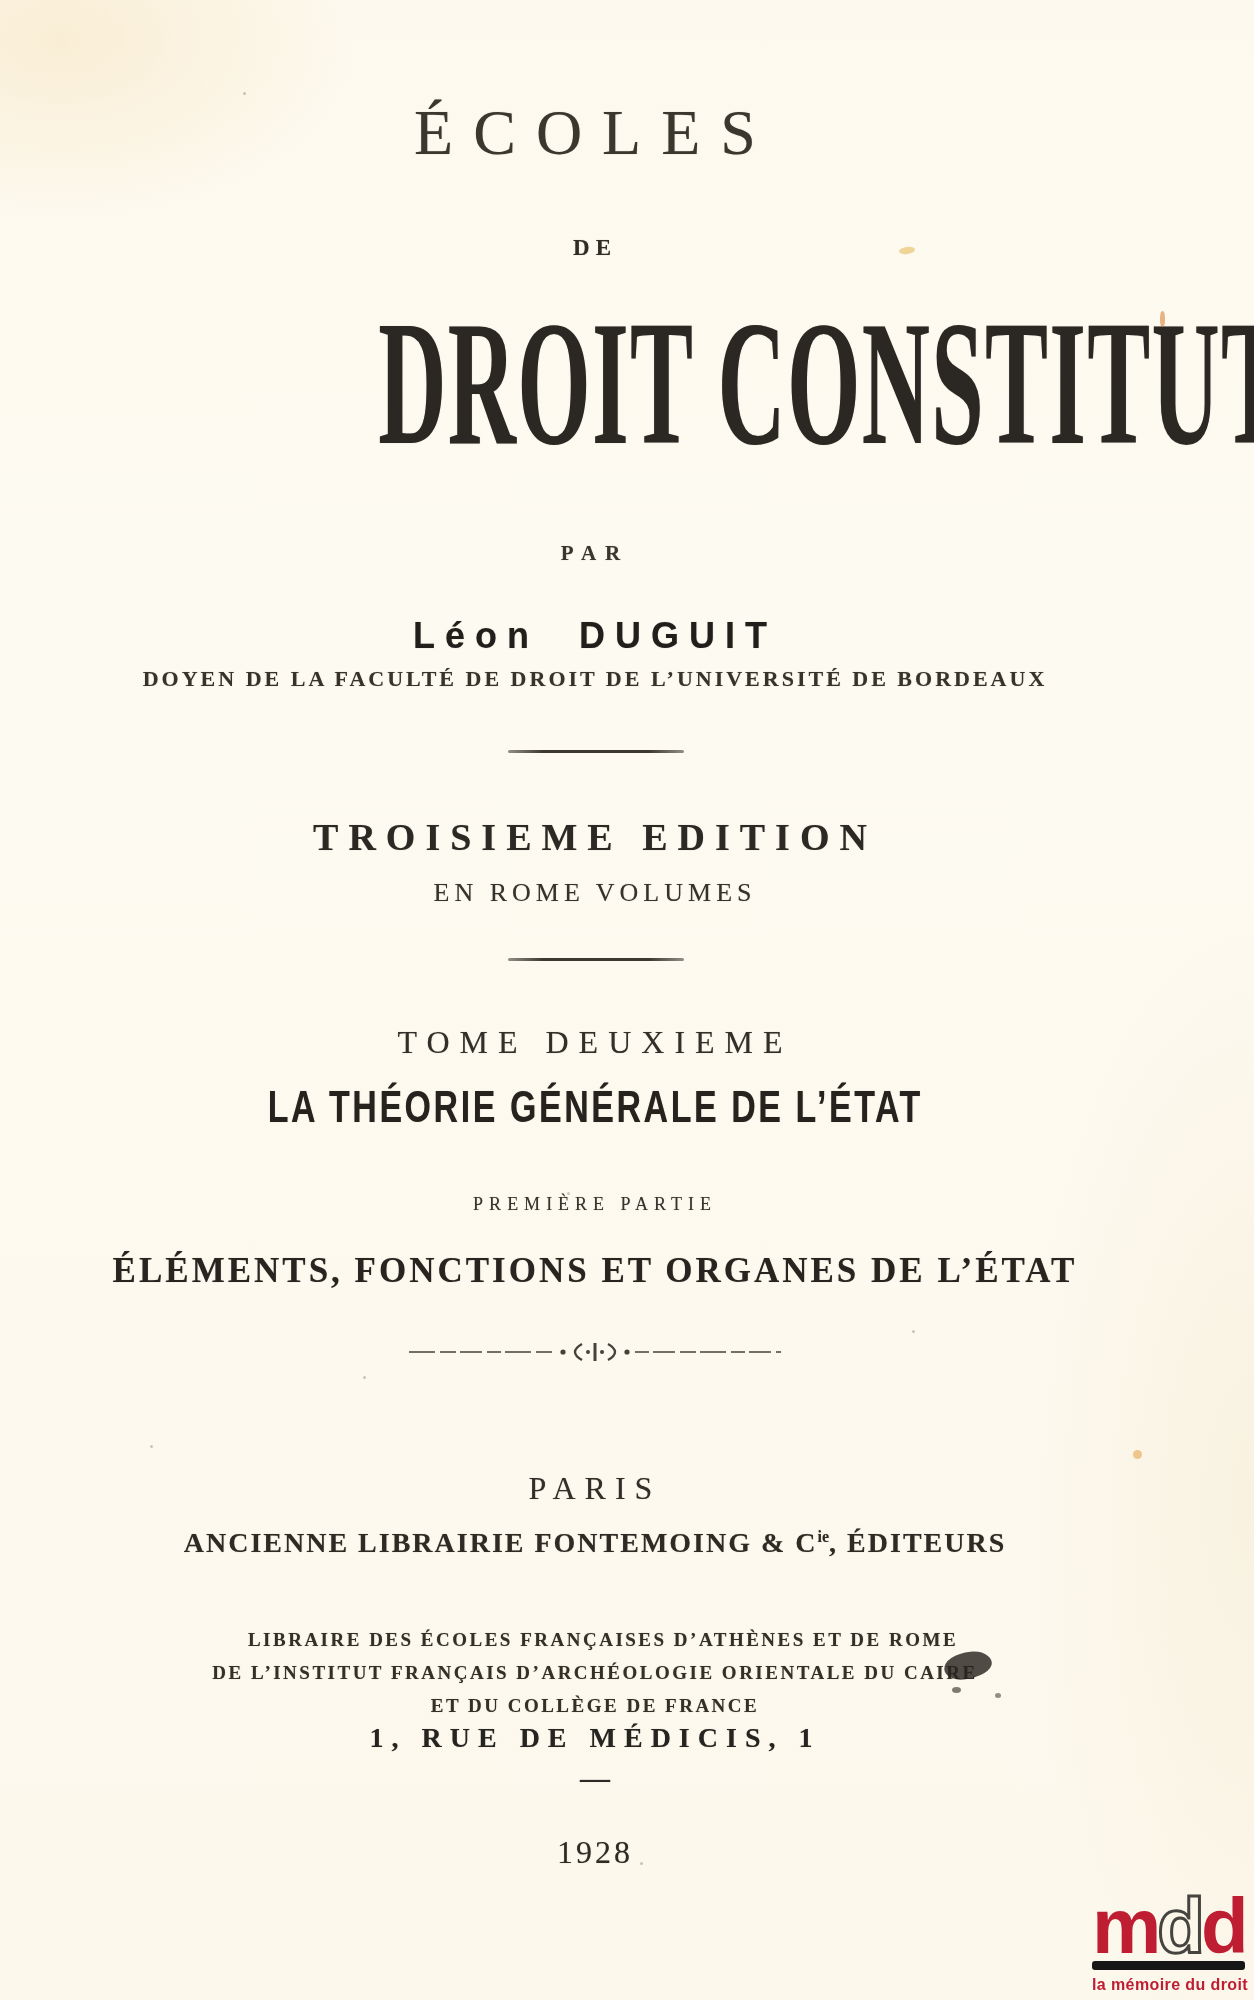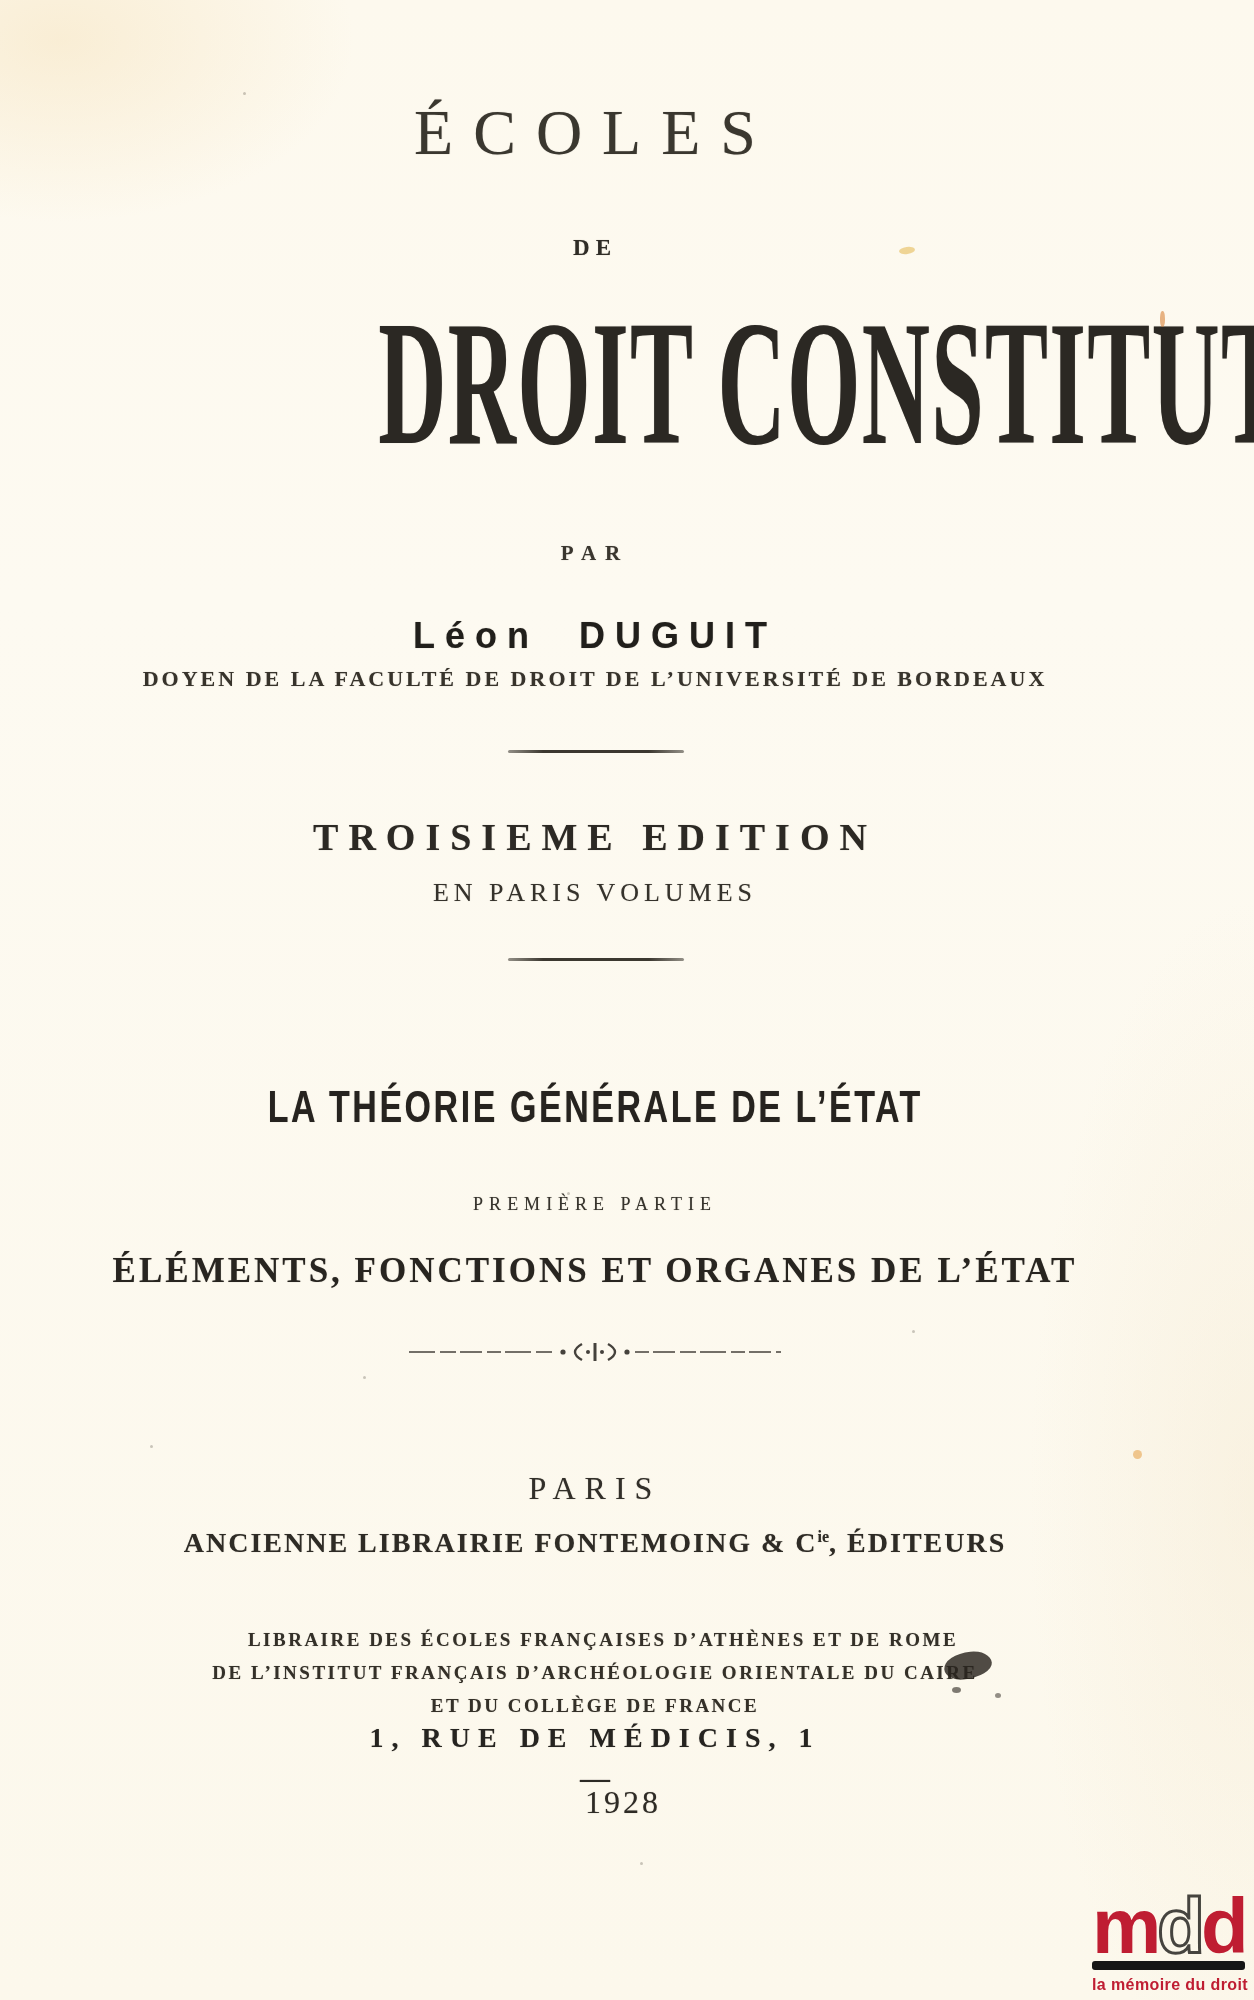--- a/index.html
+++ b/index.html
@@ -65,21 +65,21 @@
   .imprint-city      { top: 1472px; font-size: 32px; letter-spacing: 9px; color: #322f29; }
   .imprint-publisher { top: 1529px; font-size: 28px; font-weight: bold; letter-spacing: 2px; color: #2e2b25; }
   .imprint-publisher sup { font-size: 16px; vertical-align: 10px; letter-spacing: 0; }
   .imprint-successor { top: 1573px; font-size: 31px; font-weight: bold; letter-spacing: 2px; color: #262420; }
   .imprint-small     { font-size: 19px; font-weight: bold; letter-spacing: 2.5px; color: #343028; }
   .imprint-l1 { top: 1630px; margin-left: 8px; }
   .imprint-l2 { top: 1663px; }
   .imprint-l3 { top: 1696px; }
   .imprint-address { top: 1724px; font-size: 28px; font-weight: bold; letter-spacing: 8px; color: #262420; }
   .imprint-sep  { top: 1763px; font-size: 30px; font-weight: bold; color: #2c2a25; }
-  .imprint-year { top: 1786px; font-size: 32px; letter-spacing: 3px; color: #2e2b25; padding-left: 28px; }
+  .imprint-year { top: 1836px; font-size: 32px; letter-spacing: 3px; color: #2e2b25; }
 
   
   .spot { position: absolute; pointer-events: none; }
   .spot-a { left: 899px; top: 247px; width: 16px; height: 7px; background: rgba(226,176,60,0.5); border-radius: 50%; transform: rotate(-8deg); }
   .spot-b { left: 1160px; top: 311px; width: 5px; height: 16px; background: rgba(214,120,40,0.55); border-radius: 45%; }
   .spot-c { left: 1133px; top: 1450px; width: 9px; height: 9px; background: rgba(228,150,50,0.5); border-radius: 50%; }
   .ink-blot {
     left: 944px; top: 1652px; width: 48px; height: 27px;
     background: rgba(42,36,30,0.82);
     border-radius: 58% 42% 63% 37% / 55% 48% 52% 45%;
@@ -118,24 +118,25 @@
   </div>
 
   <div class="ln serif byline">PAR</div>
 
   <div class="ln sans author-name">Léon DUGUIT</div>
   <div class="ln serif author-title">DOYEN DE LA FACULTÉ DE DROIT DE L’UNIVERSITÉ DE BORDEAUX</div>
 
   <div class="rule rule-1"></div>
 
   <div class="ln serif edition-label">TROISIEME EDITION</div>
-  <div class="ln serif edition-volumes">EN PARIS VOLUMES</div>
+  <div class="ln serif edition-volumes">EN ROME VOLUMES</div>
 
   <div class="rule rule-2"></div>
 
+  <div class="ln serif tome-label">TOME DEUXIEME</div>
 
   <div class="ln sans volume-title">
     <span class="stretch">LA THÉORIE GÉNÉRALE DE L’ÉTAT</span>
   </div>
 
   <div class="ln serif part-label">PREMIÈRE PARTIE</div>
   <div class="ln serif part-title">ÉLÉMENTS, FONCTIONS ET ORGANES DE L’ÉTAT</div>
 
   <div class="ornament">
     <svg width="380" height="20" viewBox="0 0 380 20" xmlns="http://www.w3.org/2000/svg">

